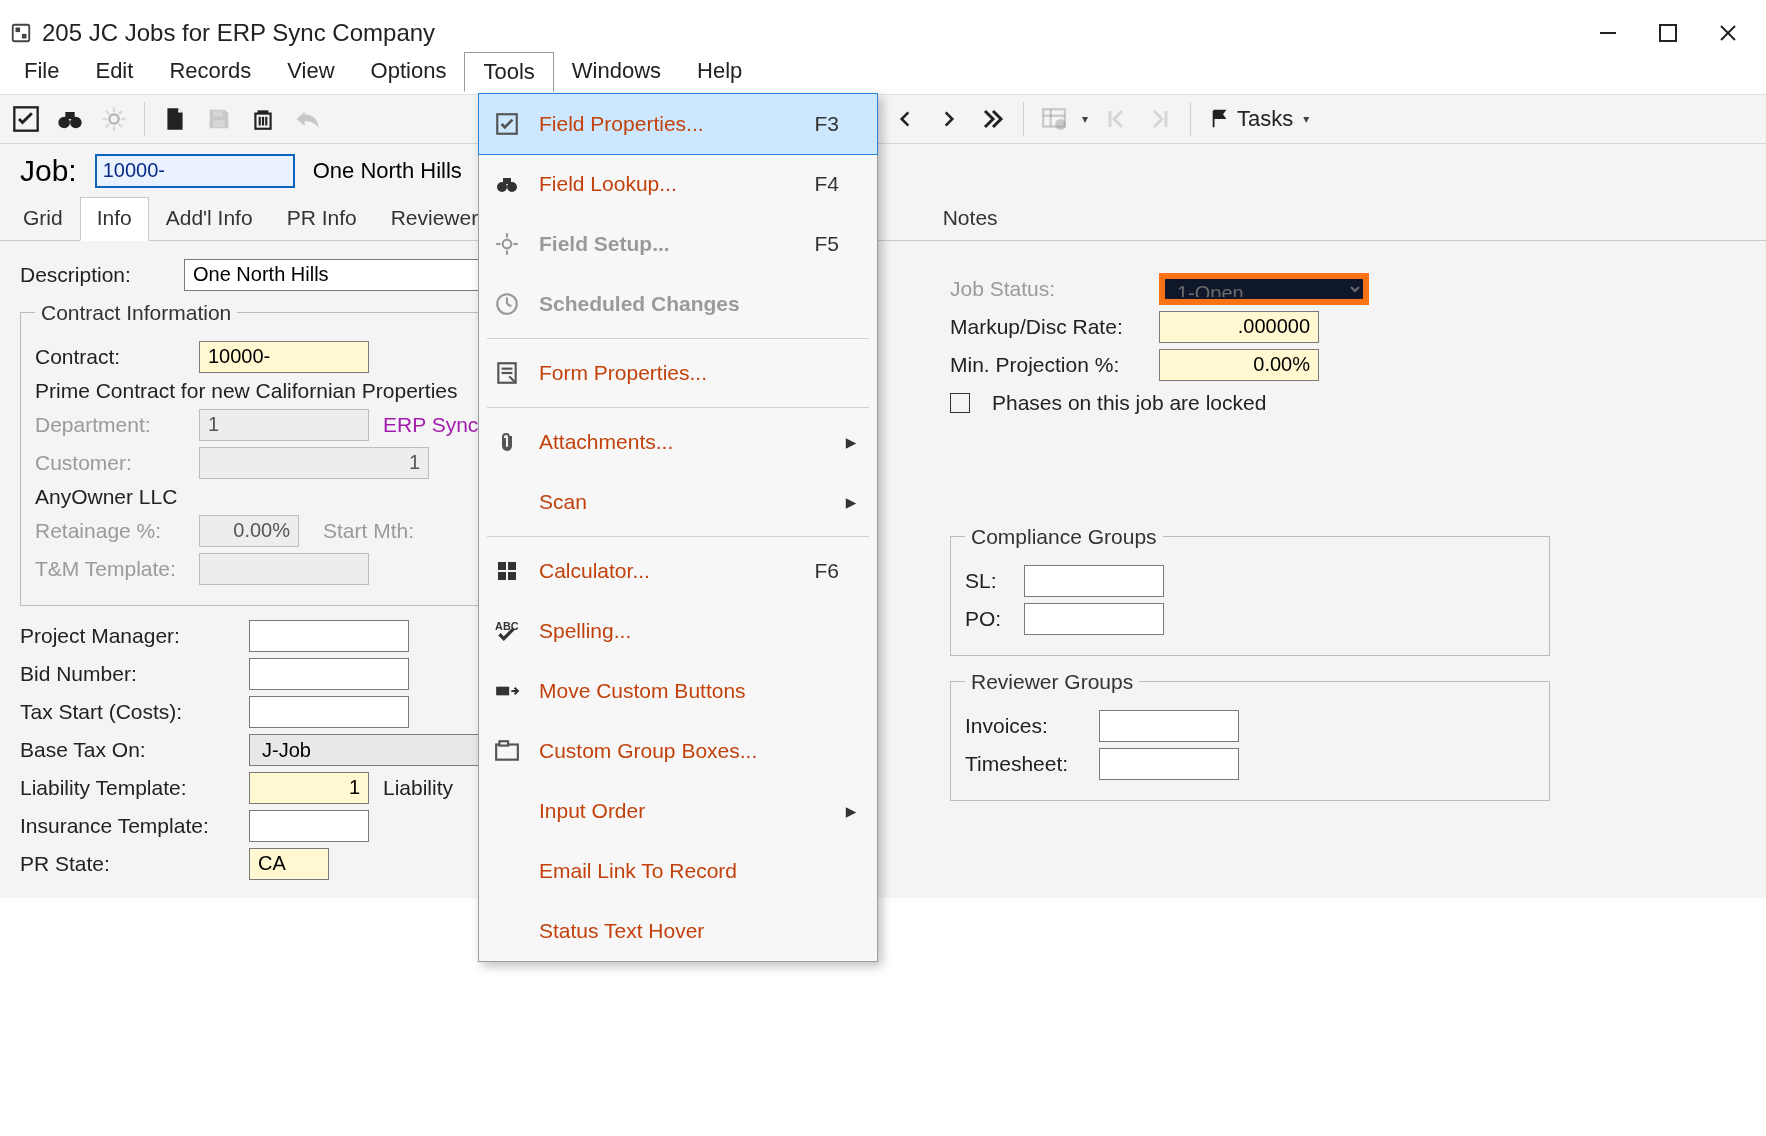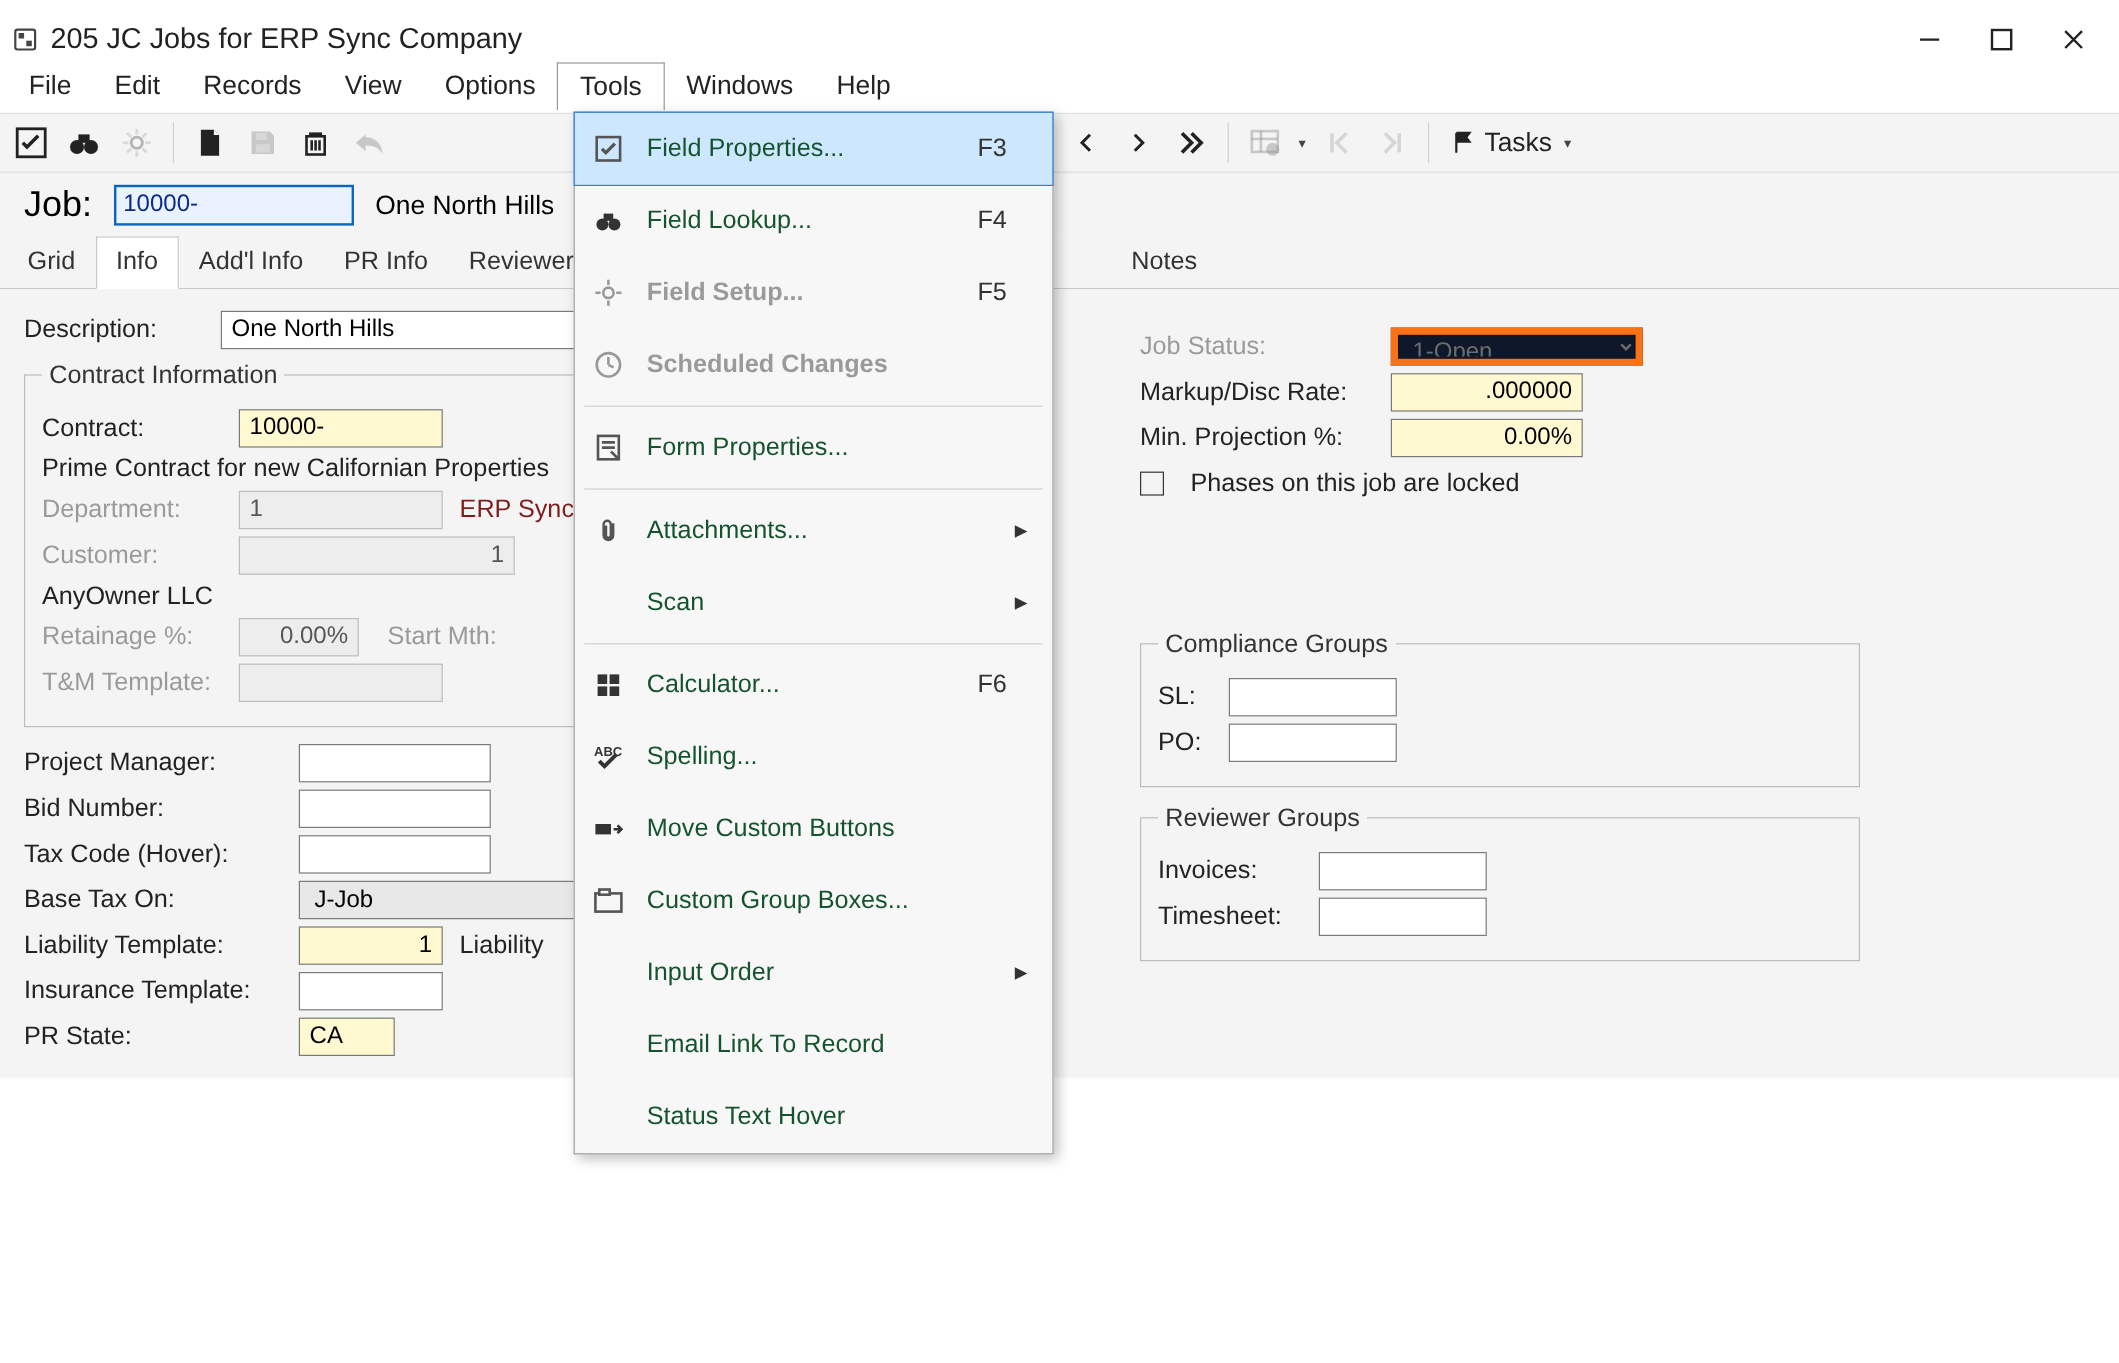--- a/index.html
+++ b/index.html
@@ -33,21 +33,21 @@
   input.txt, select.sel { height:32px; font-size:20px; padding:2px 8px; border:1px solid #7a7a7a; background:#fff; }
   input.txt.yellow { background:#fff8d0; border:1px solid #7a7a7a; }
   input.txt.grey { background:#ededed; border:1px solid #bdbdbd; color:#555; }
   select.sel.grey { background:#0f172a; border:6px solid #f97316; color:#6c6c6c;}
   fieldset.grp { border:1px solid #bcbcbc; margin:10px 0 14px 0; padding:10px 14px 14px 14px; }
   fieldset.grp legend { font-size:21px; color:#333; padding:0 6px; }
   
   .tools-menu { position:absolute; left:494px; top:79px; width:400px; background:#f7f7f7; border:1px solid #9e9e9e; box-shadow: 4px 4px 10px rgba(0,0,0,0.25); z-index:10; font-size:21px; }
   .tools-menu .row { display:flex; align-items:center; height:60px; padding:0 14px 0 0; }
   .tools-menu .row .ic { width:56px; display:flex; justify-content:center; align-items:center; }
-  .tools-menu .row .label { flex:1; padding-left:4px; color:#14532d; }
+  .tools-menu .row .label { flex:1; padding-left:4px; color:#c2410c; }
   .tools-menu .row .shortcut { width:50px; text-align:right; color:#333; }
   .tools-menu .row .sub { width:24px; text-align:center; color:#333; }
   .tools-menu .row.sel { background:#cde7ff; outline:1px solid #2a82da; }
   .tools-menu .row.disabled .label { color:#9a9a9a;font-weight:bold; }
   .tools-menu .sep { height:1px; background:#d0d0d0; margin:4px 8px; }
   .chk { width:20px; height:20px; border:1px solid #333; display:inline-block; margin-right:8px; }
   .right-col { position:absolute; left:950px; top:26px; width:600px; }
   .left-col { width:840px; }
   svg { display:block; }
 </style>
@@ -245,21 +245,21 @@
         <div class="form-row">
           <span class="lbl">Contract:</span>
           <input class="txt yellow" style="width: 170px;" value="10000-">
         </div>
         <div class="form-row">
           <span>Prime Contract for new Californian Properties</span>
         </div>
         <div class="form-row disabled">
           <span class="lbl">Department:</span>
           <input class="txt grey" style="width: 170px; text-align: left;" value="1">
-          <span style="color:#7f1d1d">ERP Sync</span>
+          <span style="color:#a21caf">ERP Sync</span>
         </div>
         <div class="form-row disabled">
           <span class="lbl">Customer:</span>
           <input class="txt grey" style="width: 230px; text-align: right;" value="1">
         </div>
         <div class="form-row">
           <span>AnyOwner LLC</span>
         </div>
         <div class="form-row disabled">
           <span class="lbl">Retainage %:</span>
@@ -274,21 +274,21 @@
 
       <div class="form-row">
         <span class="lbl" style="min-width:215px">Project Manager:</span>
         <input class="txt" style="width: 160px;">
       </div>
       <div class="form-row">
         <span class="lbl" style="min-width:215px">Bid Number:</span>
         <input class="txt" style="width: 160px;">
       </div>
       <div class="form-row">
-        <span class="lbl" style="min-width:215px">Tax Code (Hover):</span>
+        <span class="lbl" style="min-width:215px">Tax Start (Costs):</span>
         <input class="txt" style="width: 160px;">
       </div>
       <div class="form-row">
         <span class="lbl" style="min-width:215px">Base Tax On:</span>
         <select class="sel" style="width:250px;background:#e8e8e8"><option>J-Job</option></select>
       </div>
       <div class="form-row">
         <span class="lbl" style="min-width:215px">Liability Template:</span>
         <input class="txt yellow" style="width: 120px; text-align: right;" value="1">
         <span>Liability</span>

